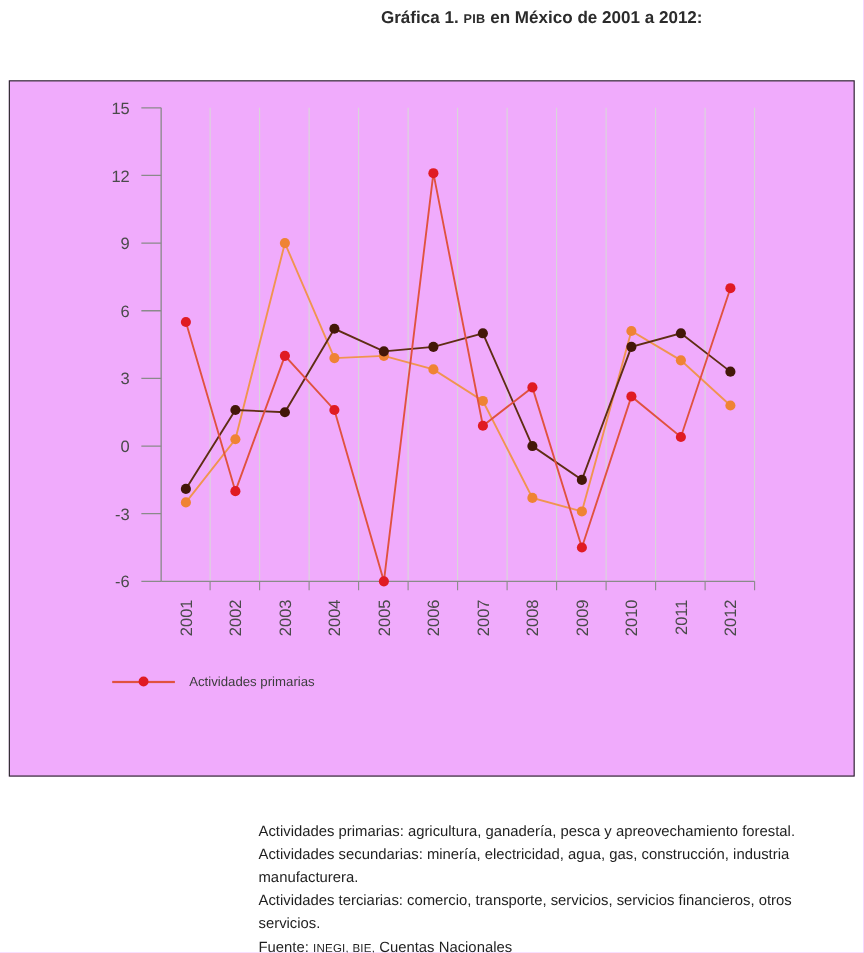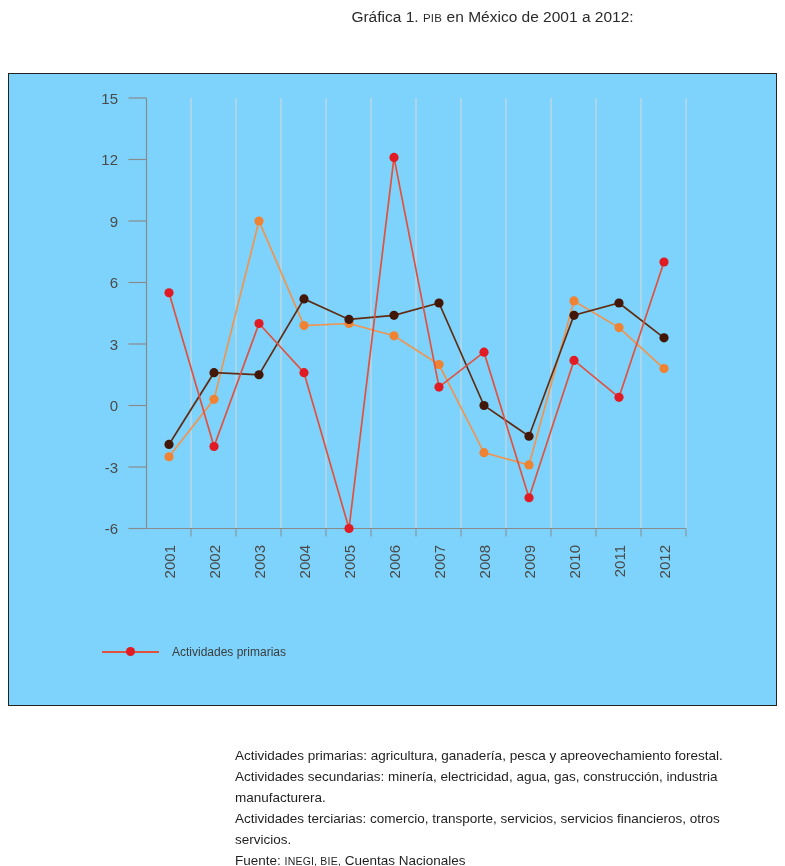--- a/index.html
+++ b/index.html
@@ -2,29 +2,29 @@
 <html><head>
 <meta charset="utf-8">
 <style>
   html,body{margin:0;padding:0;}
   body{
     width:785px;height:866px;background:#ffffff;position:relative;overflow:hidden;
     font-family:"Liberation Sans", sans-serif;color:#262626;
   }
   .title-block{
     position:absolute;left:200px;top:5px;width:585px;text-align:center;
-    font-weight:normal;font-size:15.5px;line-height:24px;color:#2b2b2b;
+    font-weight:bold;font-size:15.5px;line-height:24px;color:#2b2b2b;
   }
   .sc{font-size:11.5px;letter-spacing:.3px;}
   .chart-box{
     position:absolute;left:8px;top:73px;width:767px;height:631px;
-    border:1px solid #222222;background:#7dd3fc;
+    border:1px solid #222222;background:#f0abfc;
   }
   .chart-box svg{position:absolute;left:0;top:0;}
-  .legend{position:absolute;left:93px;top:568px;}
+  .legend{position:absolute;left:93px;top:536px;}
   .lg-row{display:flex;align-items:center;height:19.3px;}
   .lg-mark{position:relative;width:57px;height:11px;margin-right:13px;flex:0 0 57px;}
   .lg-line{position:absolute;left:0;top:4.6px;width:57px;height:1.8px;}
   .lg-dot{position:absolute;left:24px;top:1px;width:9px;height:9px;border-radius:50%;}
   .lg-label{font-size:12px;color:#3d3d3d;white-space:nowrap;}
   .footer{
     position:absolute;left:235px;top:745px;width:560px;
     font-size:13.5px;line-height:21px;color:#1f1f1f;
   }
   .note-line{white-space:nowrap;}

